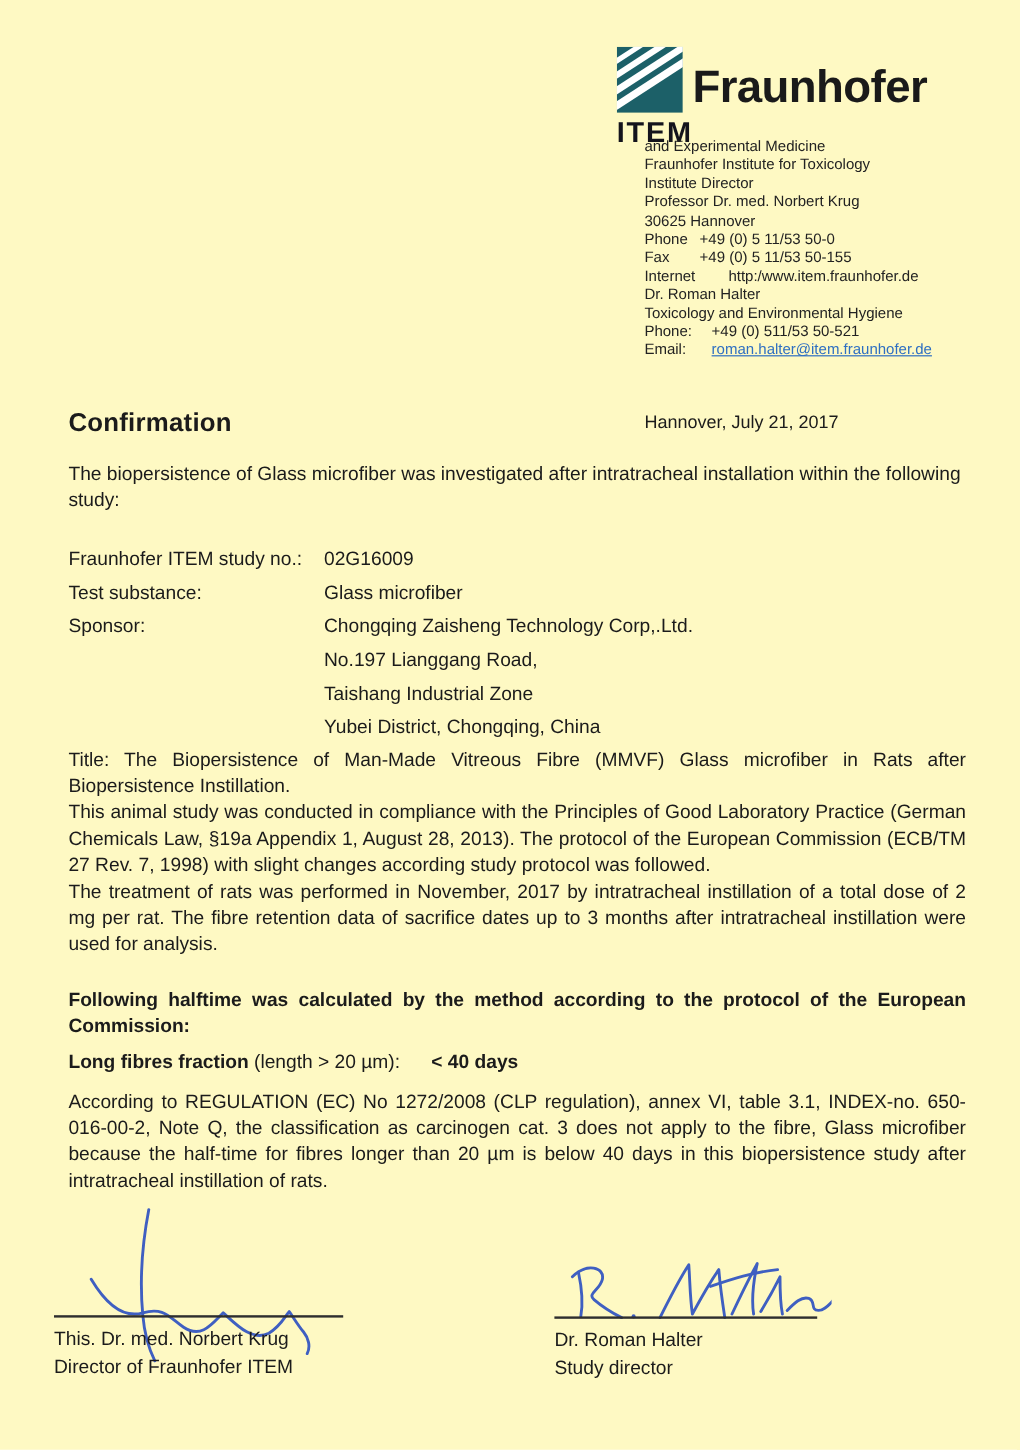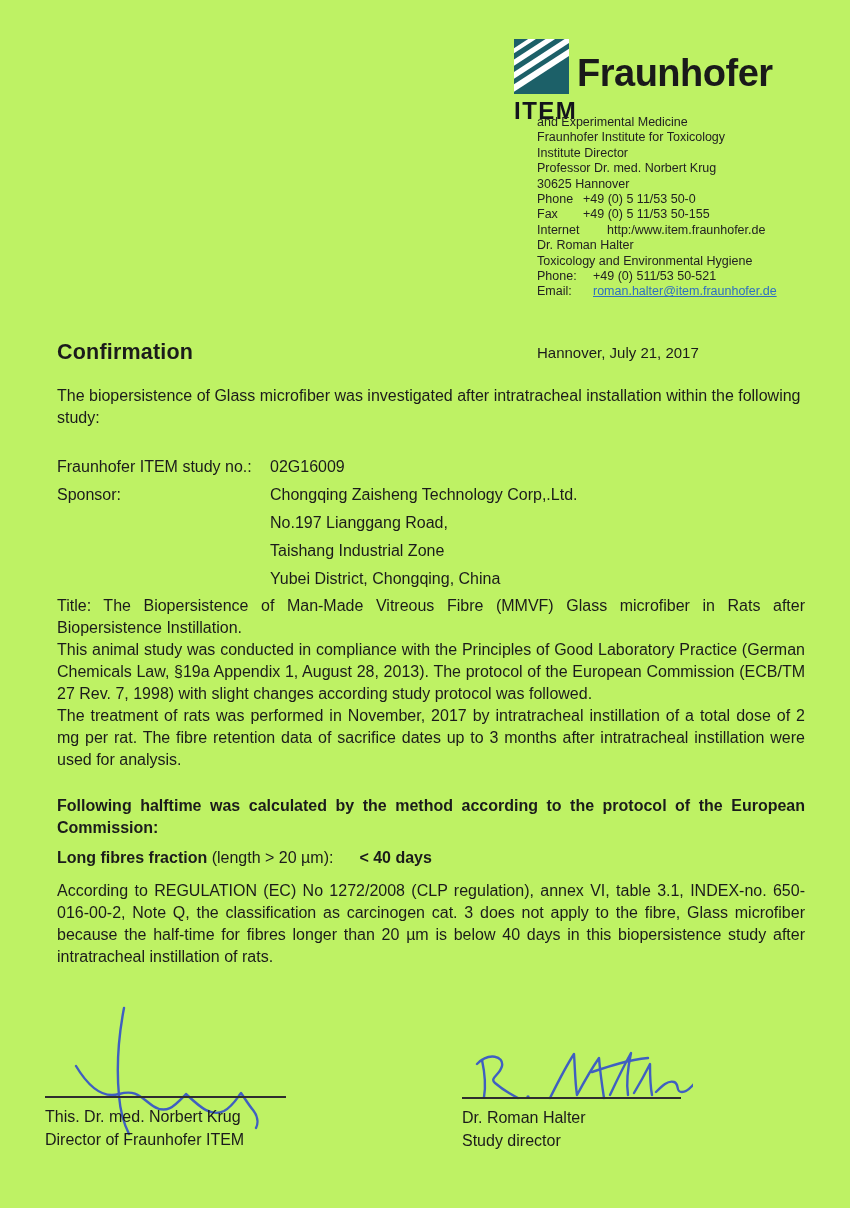--- a/index.html
+++ b/index.html
@@ -2,21 +2,21 @@
 <html style="--logo-teal: #1c6068; --link-blue: #2e6fc2; --signature-blue: #3f5fc1; --text: #1b1b1b;"><head>
 <meta charset="utf-8">
 <style>
   html, body { margin: 0; padding: 0; }
   body {
     width: 850px; height: 1208px;
     background: #ffffff;
     font-family: "Liberation Sans", sans-serif;
     color: var(--text, #1b1b1b);
   }
-  .page { position: relative; width: 850px; height: 1208px; overflow: hidden; background: #bef264; }
+  .page { position: relative; width: 850px; height: 1208px; overflow: hidden; background: #fef9c3; }
 
   
   .logo-block { position: absolute; left: 514px; top: 39px; width: 276px; }
   .logo-row { display: flex; align-items: flex-end; gap: 8px; }
   .logo-mark { width: 55px; height: 55px; color: var(--logo-teal, #1c6068); flex: none; }
   .brand {
     font-size: 38px; font-weight: 700; letter-spacing: -0.5px;
     line-height: 1; margin-bottom: 2px; color: #1a1a1a; white-space: nowrap;
   }
   .unit { text-align: left; font-size: 24px; font-weight: 700; letter-spacing: 1.5px; margin-top: 3px; color: #14141c; }
@@ -112,20 +112,24 @@
 
   <div class="body-col">
     <p class="intro">The biopersistence of Glass microfiber was investigated after intratracheal installation within the following study:</p>
 
     <div class="study">
       <div class="srow">
         <span class="slabel">Fraunhofer ITEM study no.:</span>
         <span>02G16009</span>
       </div>
       <div class="srow">
+        <span class="slabel">Test substance:</span>
+        <span>Glass microfiber</span>
+      </div>
+      <div class="srow">
         <span class="slabel">Sponsor:</span>
         <span>Chongqing Zaisheng Technology Corp,.Ltd.</span>
       </div>
       <div class="sindent">No.197 Lianggang Road,</div>
       <div class="sindent">Taishang Industrial Zone</div>
       <div class="sindent">Yubei District, Chongqing, China</div>
     </div>
 
     <div class="para-group">
       <p class="para">Title: The Biopersistence of Man-Made Vitreous Fibre (MMVF) Glass microfiber in Rats after Biopersistence Instillation.</p>

